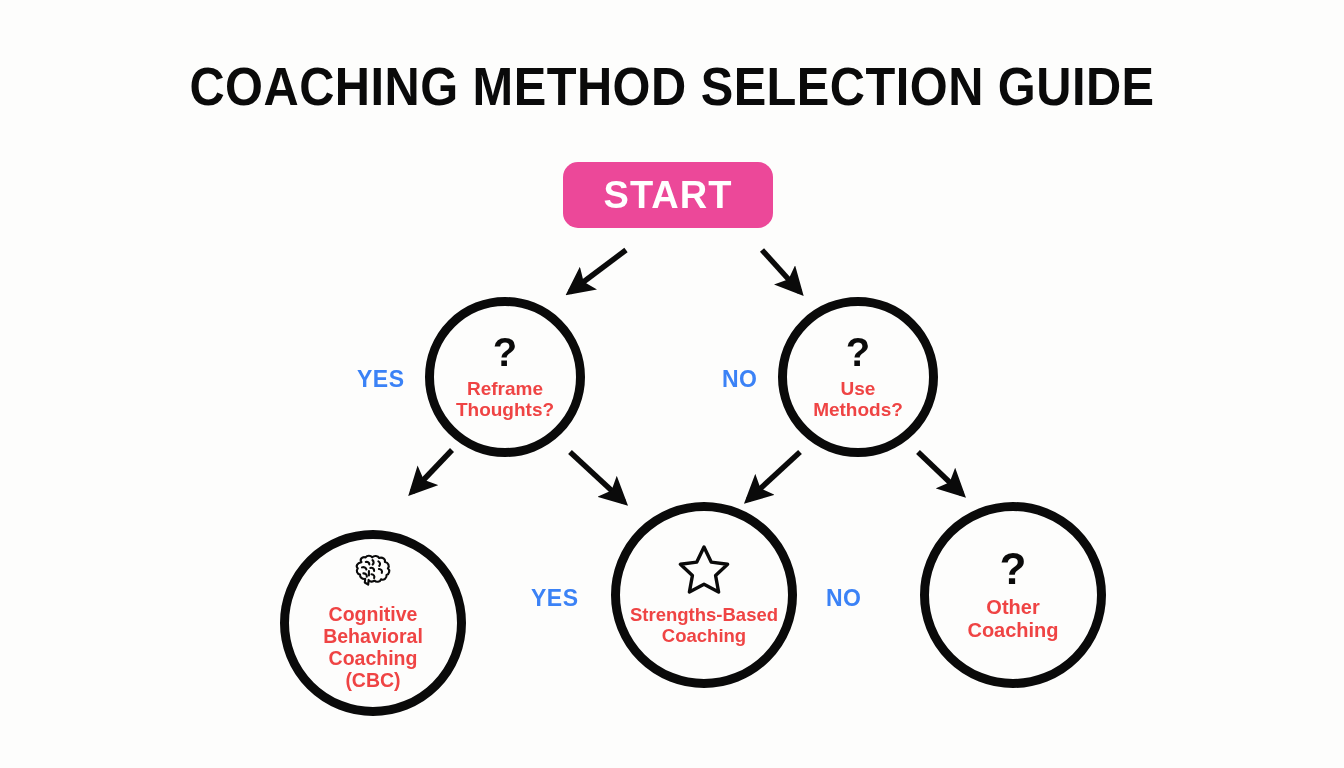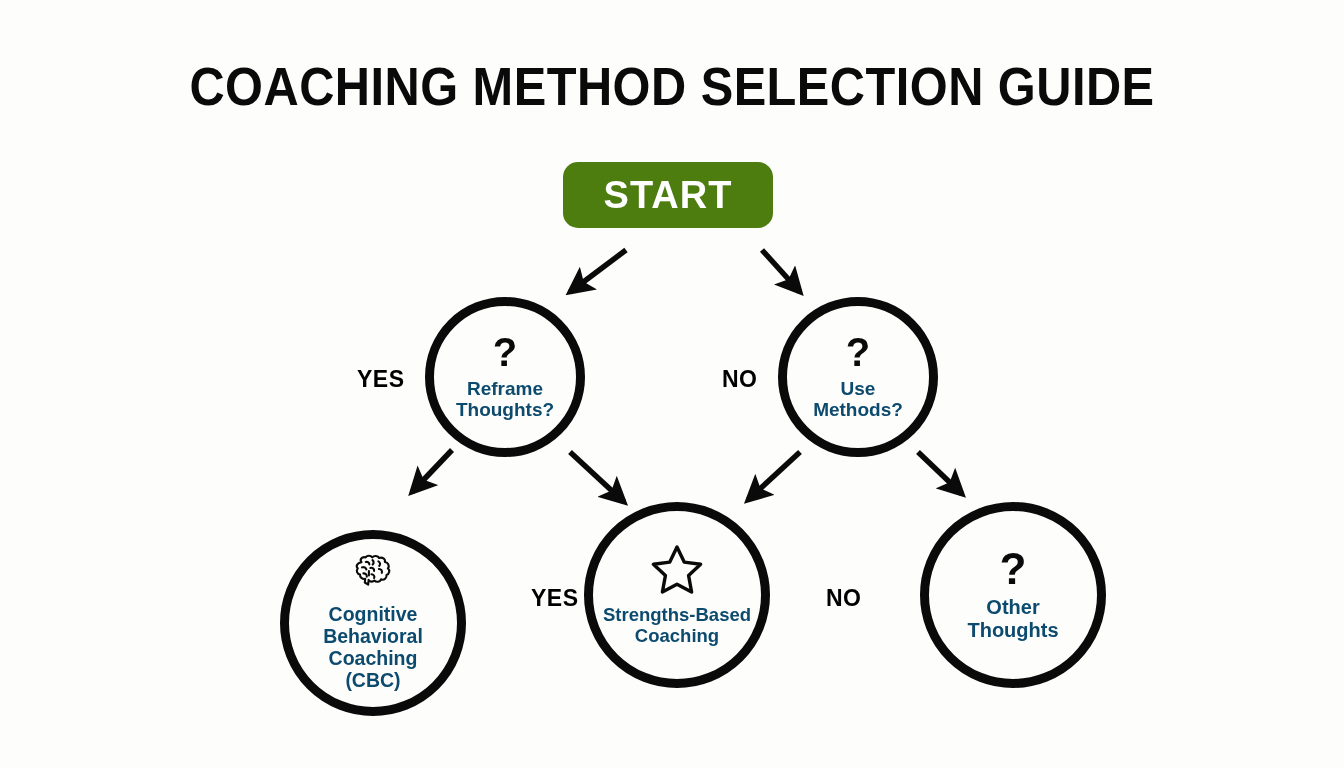--- a/index.html
+++ b/index.html
@@ -49,21 +49,21 @@
     height: 768px;
   }
 
   
   #start-node {
     position: absolute;
     left: 563px;
     top: 162px;
     width: 210px;
     height: 66px;
-    background: #4d7c0f;
+    background: #ec4899;
     border-radius: 15px;
     display: flex;
     align-items: center;
     justify-content: center;
   }
   #start-label {
     color: #ffffff;
     font-size: 38px;
     font-weight: 700;
     letter-spacing: 1px;
@@ -101,21 +101,21 @@
     font-weight: 700;
     line-height: 0.9;
   }
   .qmark-lg {
     font-size: 44px;
     font-weight: 700;
     line-height: 0.9;
   }
   .node-text {
     text-align: center;
-    color: #0c4a6e;
+    color: #ef4444;
     font-weight: 700;
     line-height: 1.12;
     white-space: pre-line;
   }
   .decision .node-text {
     font-size: 19px;
     margin-top: 8px;
   }
   .outcome .node-text {
     font-size: 19px;
@@ -123,21 +123,21 @@
   }
   #node-cbc .node-text { font-size: 19.5px; }
   #node-strengths .node-text { font-size: 18.5px; }
   #node-other .node-text { font-size: 20px; }
 
   .icon-gap-brain { margin-bottom: 1px; }
 
   
   .edge-label {
     position: absolute;
-    color: #000000;
+    color: #3b82f6;
     font-size: 23px;
     font-weight: 700;
     letter-spacing: 0.5px;
     white-space: nowrap;
   }
 </style>
 </head>
 <body>
 
 <div id="canvas">
@@ -202,34 +202,34 @@
           <path d="M18.9 17.0 L18.9 21.5"></path>
         </g>
       </svg>
     </span>
     <span class="node-text">Cognitive
 Behavioral
 Coaching
 (CBC)</span>
   </div>
 
-  <div class="node-circle outcome" id="node-strengths" style="left:584px; top:502px;">
+  <div class="node-circle outcome" id="node-strengths" style="left:611px; top:502px;">
     <span class="node-icon">
       <svg width="52" height="50" viewBox="0 0 52 50" xmlns="http://www.w3.org/2000/svg">
         <polygon points="26,3 33.2,18.1 49.6,20.3 37.6,31.6 40.6,48 26,40.2 11.4,48 14.4,31.6 2.4,20.3 18.8,18.1" fill="none" stroke="#0a0a0a" stroke-width="3.4" stroke-linejoin="round"></polygon>
       </svg>
     </span>
     <span class="node-text">Strengths-Based
 Coaching</span>
   </div>
 
   <div class="node-circle outcome" id="node-other" style="left:920px; top:502px;">
     <span class="node-icon qmark-lg">?</span>
     <span class="node-text">Other
-Thoughts</span>
+Coaching</span>
   </div>
 
   <div class="edge-label" style="left:357px; top:366px;">YES</div>
 
   <div class="edge-label" style="left:722px; top:366px;">NO</div>
 
   <div class="edge-label" style="left:531px; top:585px;">YES</div>
 
   <div class="edge-label" style="left:826px; top:585px;">NO</div>
 

